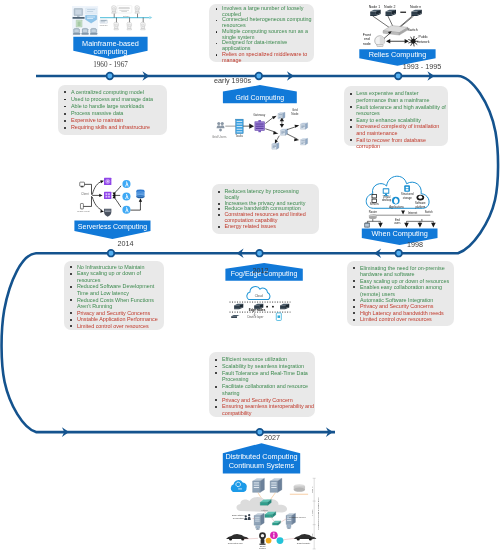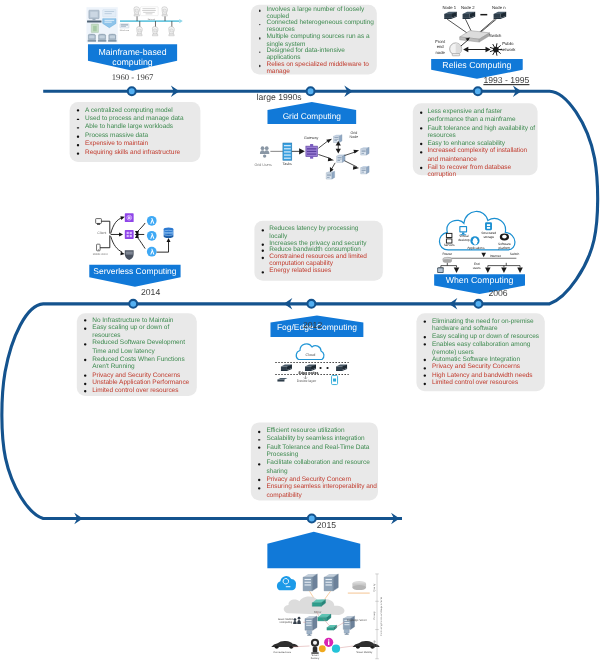--- a/index.html
+++ b/index.html
@@ -140,27 +140,29 @@
       <polygon points="264.1,262.9 302.8,268.8 302.8,280.8 225.4,280.8 225.4,268.8" fill="#1179d8"></polygon>
       <polygon points="261.5,443.2 300.2,453.2 300.2,473.5 222.8,473.5 222.8,453.2" fill="#1179d8"></polygon>
     </svg>
     <div class="banner-label" style="left:73.3px;top:39.6px;width:74.3px;font-size:7.3px;line-height:8.6px;">Mainframe-based
 computing</div>
     <div class="banner-label" style="left:359.3px;top:50.7px;width:76.30000000000001px;font-size:7.3px;line-height:8.6px;">Relies Computing</div>
     <div class="banner-label" style="left:74.4px;top:222.8px;width:76.1px;font-size:7.05px;line-height:8.6px;">Serverless Computing</div>
     <div class="banner-label" style="left:361.8px;top:230.1px;width:75.69999999999999px;font-size:7.3px;line-height:8.6px;">When Computing</div>
     <div class="banner-label" style="left:222.9px;top:94.0px;width:73.9px;font-size:6.95px;line-height:8.6px;">Grid Computing</div>
     <div class="banner-label" style="left:225.4px;top:269.7px;width:77.4px;font-size:7.05px;line-height:8.6px;">Fog/Edge Computing</div>
+    <div class="banner-label" style="left:222.8px;top:453.4px;width:77.39999999999998px;font-size:7.3px;line-height:8.6px;">Distributed Computing
+Continuum Systems</div>
     <div class="year" style="left:80.5px;top:61.2px;width:60px;text-align:center;font-family:Liberation Serif, serif;">1960 - 1967</div>
-    <div class="year" style="left:202.6px;top:75.6px;width:60px;text-align:center;">large 1990s</div>
-    <div class="year" style="left:392.0px;top:62.0px;width:60px;text-align:center;text-decoration:underline;">1993 - 1995</div>
+    <div class="year" style="left:202.6px;top:75.6px;width:60px;text-align:center;">early 1990s</div>
+    <div class="year" style="left:392.0px;top:62.0px;width:60px;text-align:center;">1993 - 1995</div>
     <div class="year" style="left:95.5px;top:239.0px;width:60px;text-align:center;">2014</div>
     <div class="year" style="left:252.5px;top:266px;width:60px;text-align:left;">2012</div>
-    <div class="year" style="left:385.0px;top:240.2px;width:60px;text-align:center;">2006</div>
-    <div class="year" style="left:242.0px;top:433.0px;width:60px;text-align:center;">2015</div>
+    <div class="year" style="left:385.0px;top:240.2px;width:60px;text-align:center;">1998</div>
+    <div class="year" style="left:242.0px;top:433.0px;width:60px;text-align:center;">2027</div>
     <svg class="layer" style="left:71.8px;top:6.2px;" width="26.2" height="29.6" viewBox="0 0 104 118">
       <rect x="0" y="0" width="104" height="118" fill="#eef4fb"></rect>
       <rect x="8" y="10" width="34" height="28" rx="2" fill="#b6c5d3" stroke="#8496a6" stroke-width="1.4"></rect>
       <rect x="13" y="15" width="24" height="18" fill="#cbd7e3"></rect>
       <rect x="20" y="38" width="10" height="5" fill="#9fb0bf"></rect>
       <rect x="2" y="44" width="48" height="7" rx="1" fill="#4f6375"></rect>
       <rect x="54" y="8" width="44" height="24" rx="2" fill="#e3edf7" stroke="#c4d5e5" stroke-width="1"></rect>
       <rect x="60" y="13" width="32" height="3" fill="#b9ccdd"></rect>
       <rect x="60" y="20" width="24" height="3" fill="#b9ccdd"></rect>
       <path d="M54 38 h44 v16 l-22 14 l-22 -14 z" fill="#8fc4ea" stroke="#5aa5d8" stroke-width="1.4"></path>

